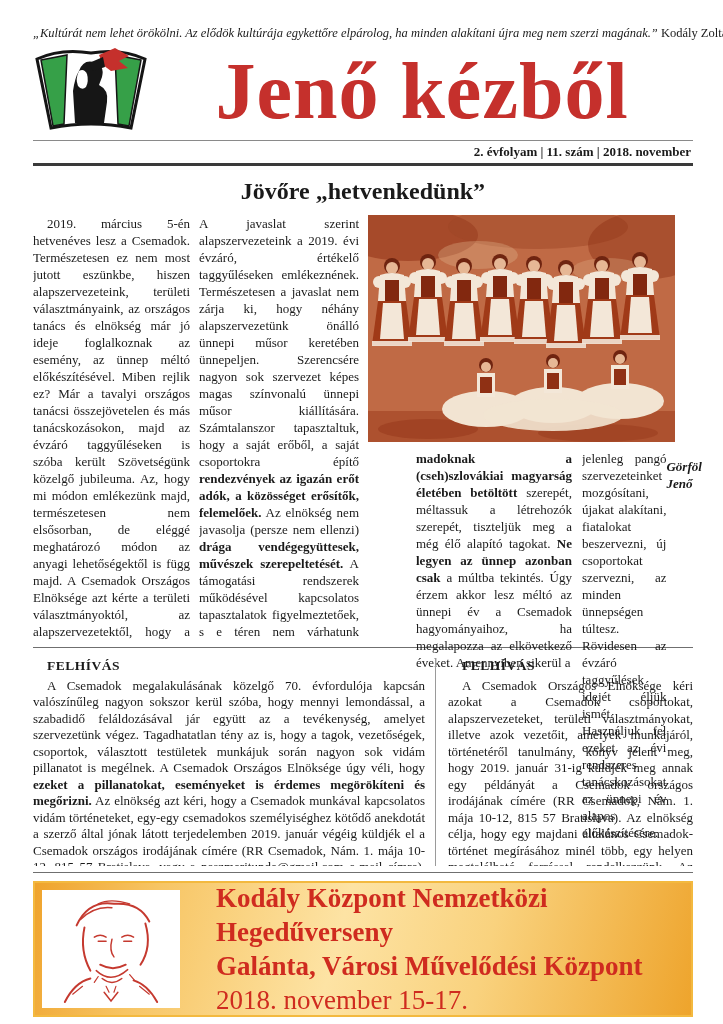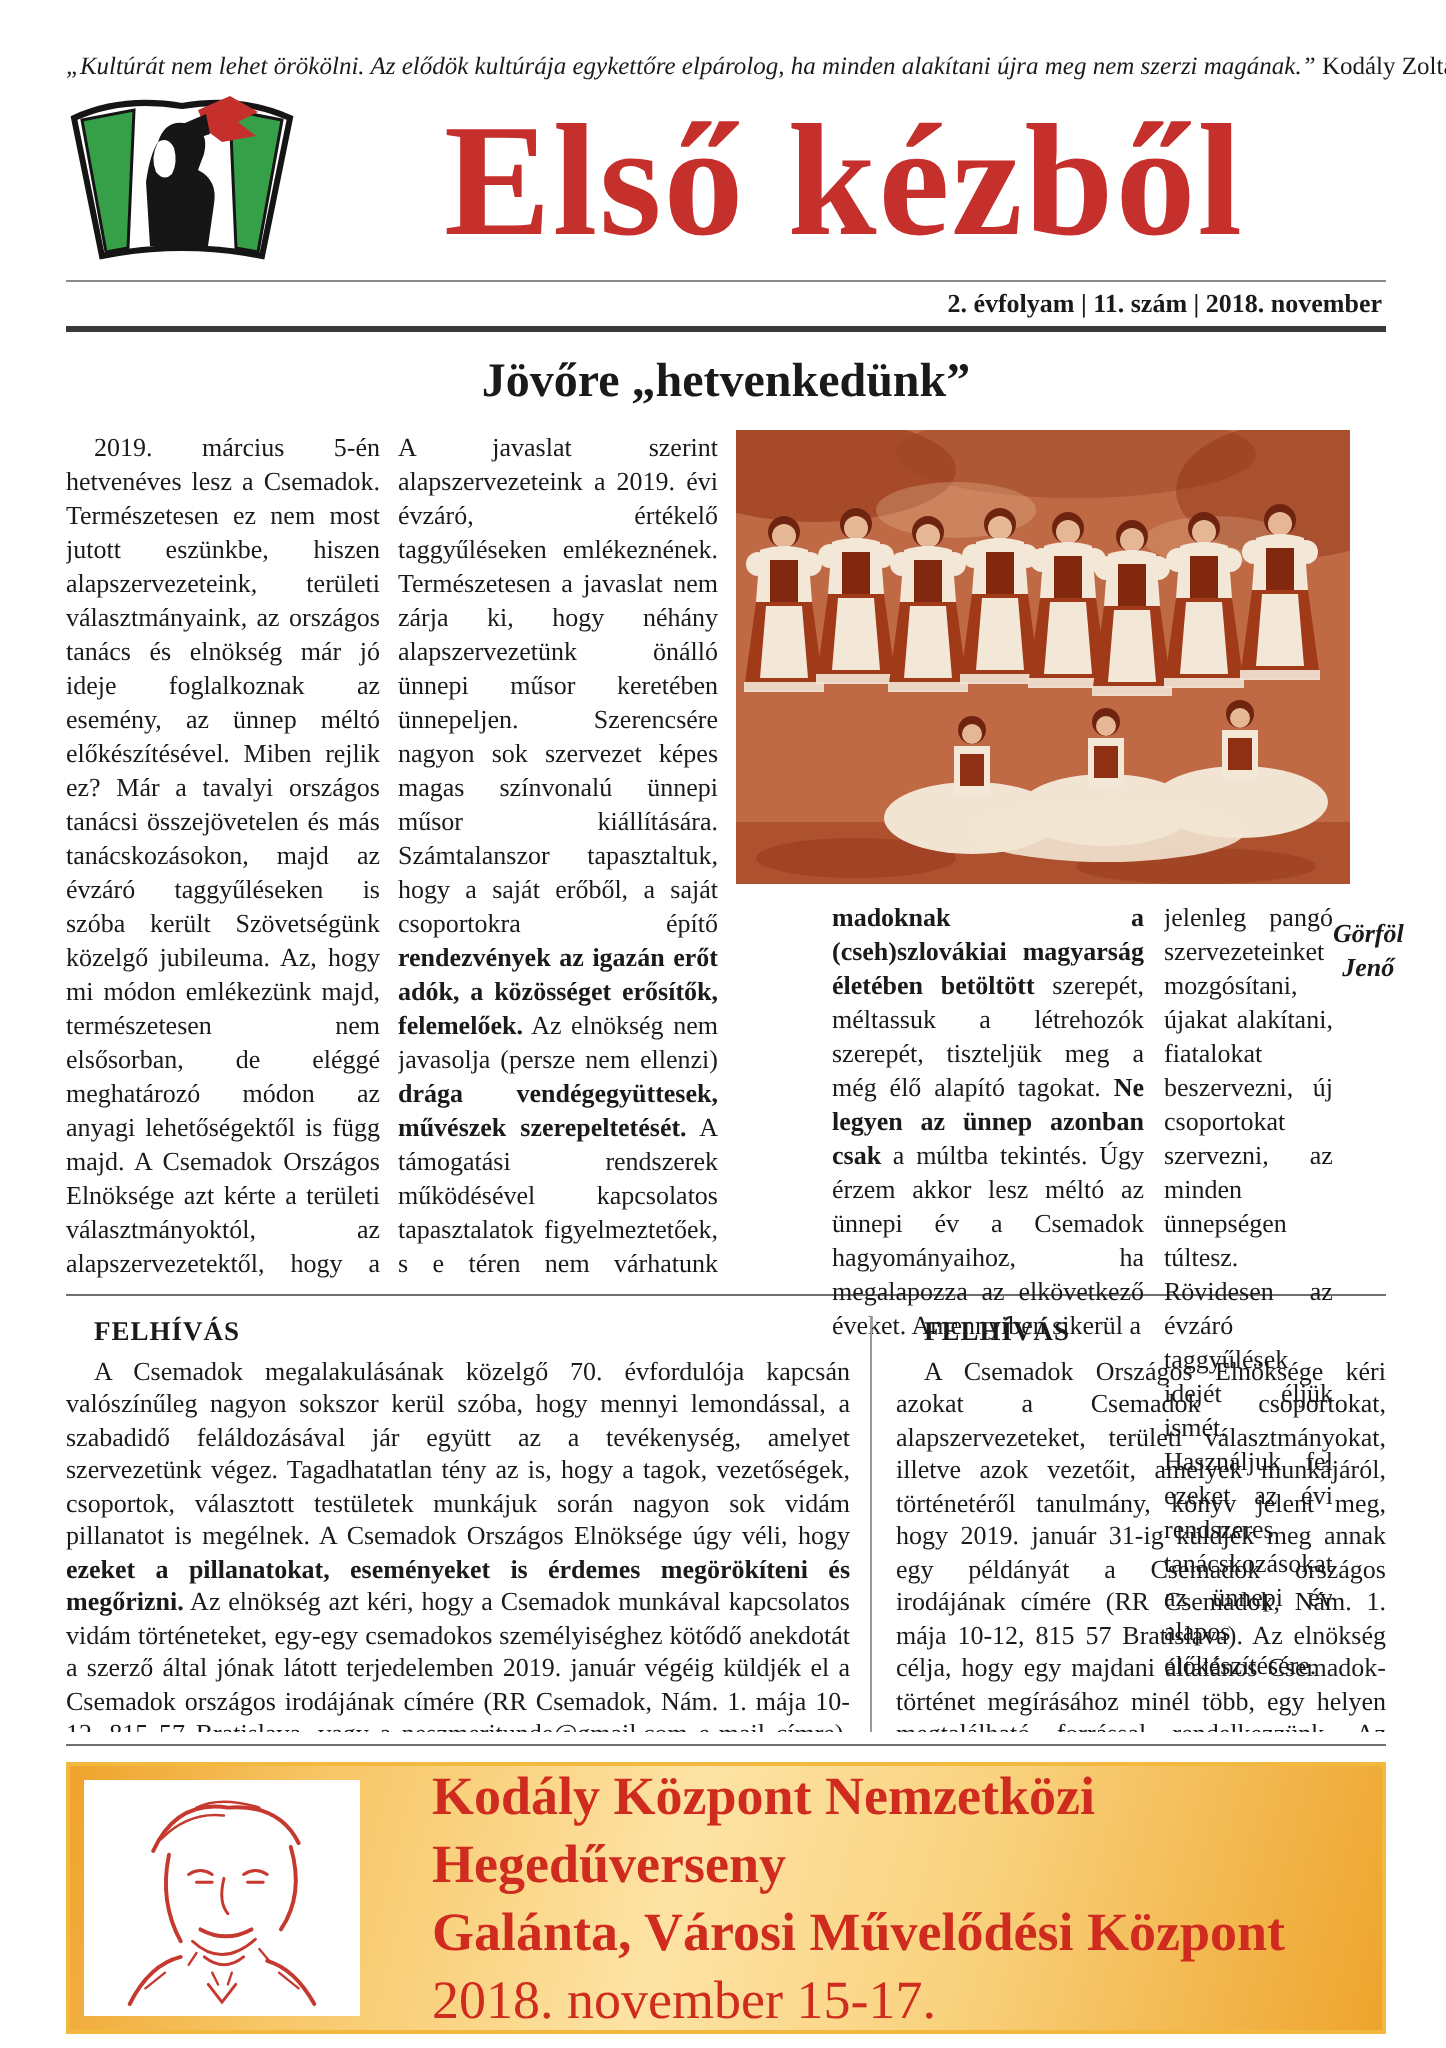--- a/index.html
+++ b/index.html
@@ -27,21 +27,21 @@
   .article .col { overflow:hidden; }
   .col1 { flex:0 0 157px; text-indent:14px; }
   .col1 .seg { text-indent:0; }
   .col2 { flex:0 0 160px; }
   .right-block { flex:1; display:flex; flex-direction:column; }
   .photo-row { height:232px; }
   .subcols { display:flex; gap:10px; margin-top:4px; flex:1;margin-left:48px; }
   .col3 { flex:0 0 156px; }
   .col4 { flex:1; display:flex; flex-direction:row; }
   .seg.b { font-weight:bold; }
-  .byline { text-align:center; font-weight:bold; font-style:italic; margin-top:8px; padding-right:6px; }
+  .byline { text-align:left; font-weight:bold; font-style:italic; margin-top:8px; padding-right:6px; }
 
   .article-end-rule { border-top:1px solid #6f6f6f; margin:8px 0 0 0; }
 
   
   .announcements { display:flex; margin-top:10px; height:208px; }
   .ann { font-size:13px; line-height:16.5px; text-align:justify; overflow:hidden; }
   .ann-left { flex:0 0 402px; padding-right:10px; }
   .ann-right { flex:1; padding-left:12px; }
   .vdivider { flex:0 0 1px; background:#9a9a9a; }
   .ann-title { font-weight:bold; font-size:13.5px; letter-spacing:.5px; padding-left:14px; margin-bottom:3px; }
@@ -72,21 +72,21 @@
       <svg width="116" height="88" viewBox="0 0 116 88">
         <path d="M4,14 Q28,3 58,8 Q88,3 112,14 L98,83 Q58,75 18,83 Z" fill="#ffffff" stroke="#151515" stroke-width="3"></path>
         <path d="M8,15 L34,10 L31,79 L20,81 Z" fill="#36a048" stroke="#151515" stroke-width="1.5"></path>
         <path d="M108,15 L82,10 L85,79 L96,81 Z" fill="#36a048" stroke="#151515" stroke-width="1.5"></path>
         <path d="M66,10 L82,3 L96,11 L86,16 L95,23 L78,26 L70,20 Z" fill="#c5302c"></path>
         <path d="M46,26 Q50,14 61,17 Q72,20 69,32 L66,40 Q76,45 74,57 L71,78 L42,78 L40,46 Q42,32 46,26 Z" fill="#161616"></path>
         <path d="M46,26 Q42,34 45,41 Q49,46 53,42 Q56,36 54,29 Q51,23 46,26 Z" fill="#ffffff"></path>
         <path d="M56,18 L70,12 L72,22 L60,26 Z" fill="#161616"></path>
       </svg>
     </div>
-    <div class="masthead-title">Első kézből</div>
+    <div class="masthead-title">Jenő kézből</div>
   </div>
 
   <div class="rule-thin"></div>
   <div class="issue-line">2. évfolyam | 11. szám | 2018. november</div>
   <div class="rule-thick"></div>
 
   <div class="headline">Jövőre „hetvenkedünk”</div>
 
   <div class="article">
     <div class="col col1"><span class="seg">2019. március 5-én hetvenéves lesz a Csemadok. Természetesen ez nem most jutott eszünkbe, hiszen alapszervezeteink, területi választmányaink, az országos tanács és elnökség már jó ideje foglalkoznak az esemény, az ünnep méltó előkészítésével. Miben rejlik ez? Már a tavalyi országos tanácsi összejövetelen és más tanácskozásokon, majd az évzáró taggyűléseken is szóba került Szövetségünk közelgő jubileuma. Az, hogy mi módon emlékezünk majd, természetesen nem elsősorban, de eléggé meghatározó módon az anyagi lehetőségektől is függ majd. A Csemadok Országos Elnöksége azt kérte a területi választmányoktól, az alapszervezetektől, hogy a lehetőségekhez mérten méltó módon emlékezzenek majd. Az országos megemlékezés 2019. március 9-én lesz Érsekújvárban, a regionális ünnepségekre ezután kerül majd sor.</span></div>

